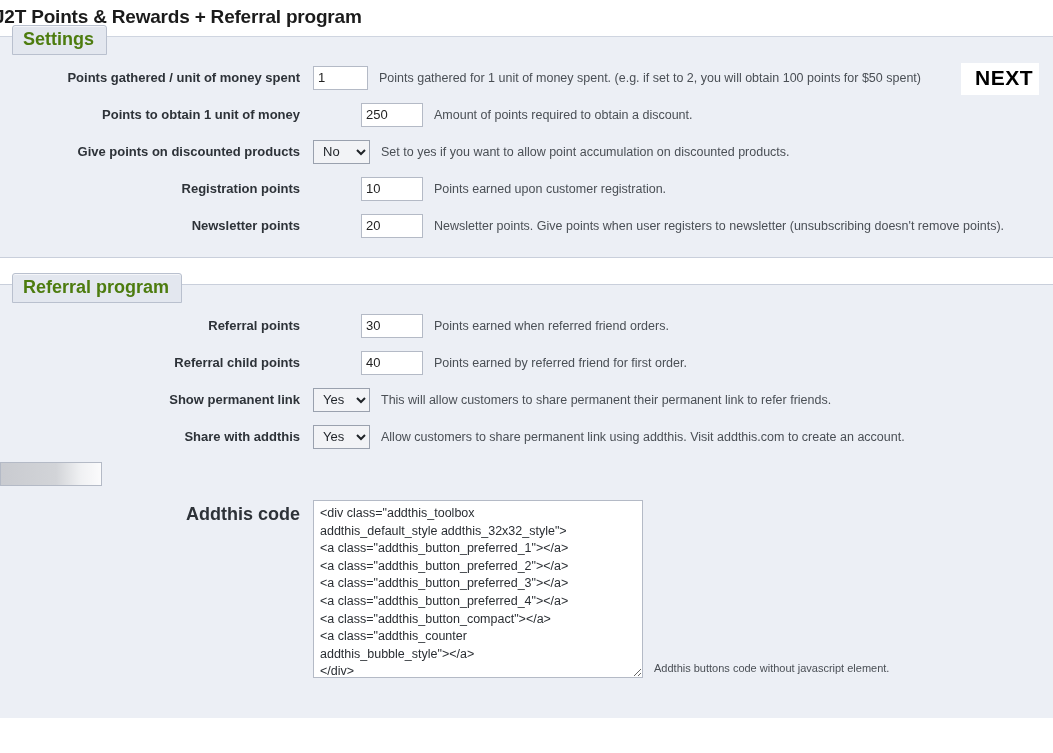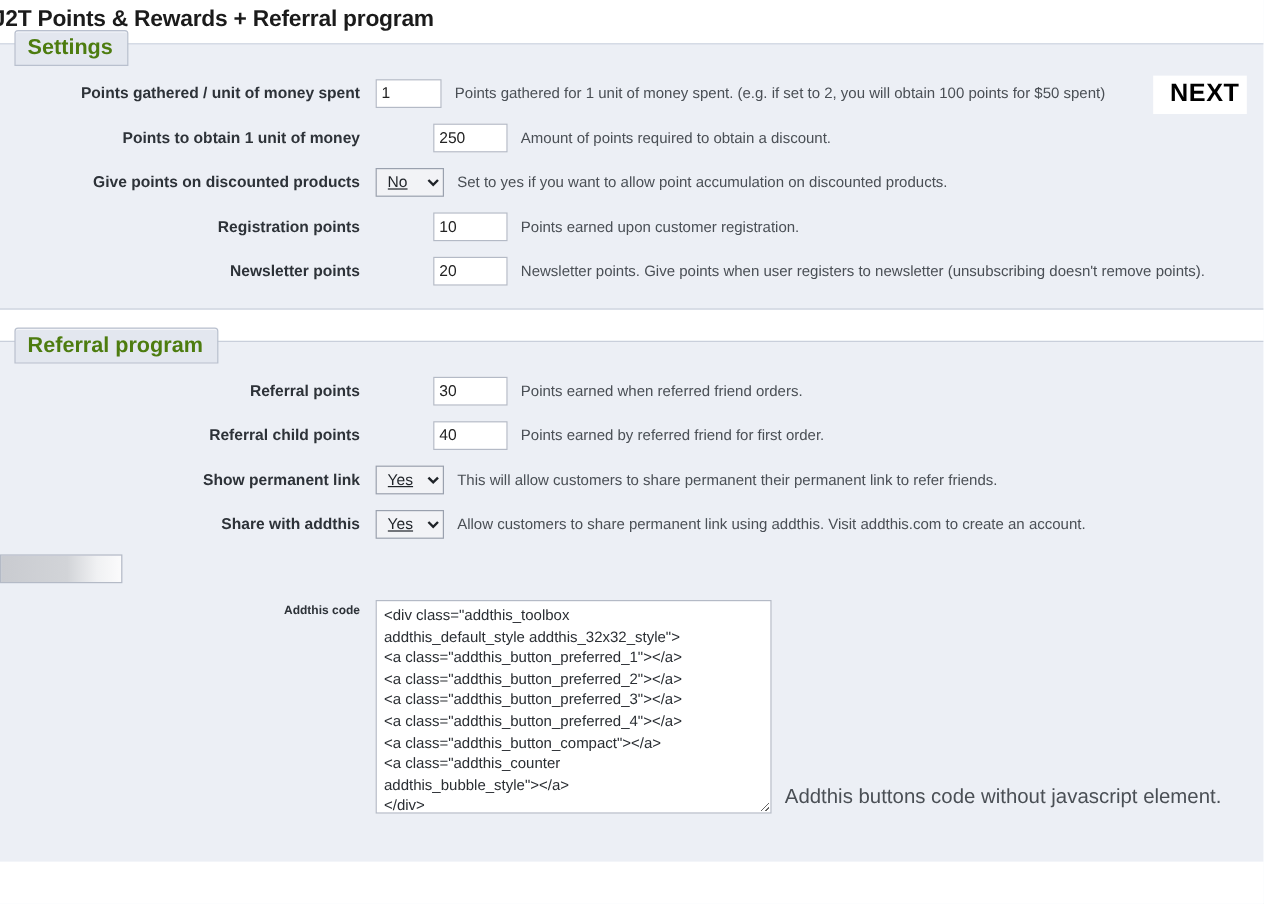--- a/index.html
+++ b/index.html
@@ -132,36 +132,35 @@
   select.sel {
     font-family: "Liberation Sans", sans-serif;
     font-size: 13px;
     height: 24px;
     border: 1px solid #9aa1ae;
     background: #f2f3f6;
     color: #1f2328;
     padding: 1px 2px 1px 5px;
     -webkit-appearance: menulist;
     appearance: menulist;
-    text-decoration: underline;
   }
   select.w-sel { width: 57px; }
 
   
   .row-area {
     display: flex;
     align-items: flex-start;
     padding-top: 8px;
   }
   .row-area .label {
     width: 300px;
     text-align: right;
     padding-right: 13px;
     font-weight: bold;
-    font-size: 10px;
+    font-size: 18px;
     color: #2d3238;
     flex: 0 0 auto;
     padding-top: 4px;
   }
   textarea.code {
     font-family: "Liberation Sans", sans-serif;
     font-size: 12.5px;
     line-height: 17.6px;
     color: #2a2e33;
     width: 316px;
@@ -170,21 +169,21 @@
     background: #ffffff;
     padding: 4px 6px;
     resize: vertical;
     white-space: pre;
     overflow: hidden;
   }
   .area-hint {
     align-self: flex-end;
     padding-left: 11px;
     padding-bottom: 4px;
-    font-size: 17px;
+    font-size: 11px;
     color: #4a4f55;
     white-space: nowrap;
   }
 </style>
 </head>
 <body>
 
 <div class="page-title">J2T Points &amp; Rewards + Referral program</div>
 
 <div class="next-overlay">NEXT</div>

